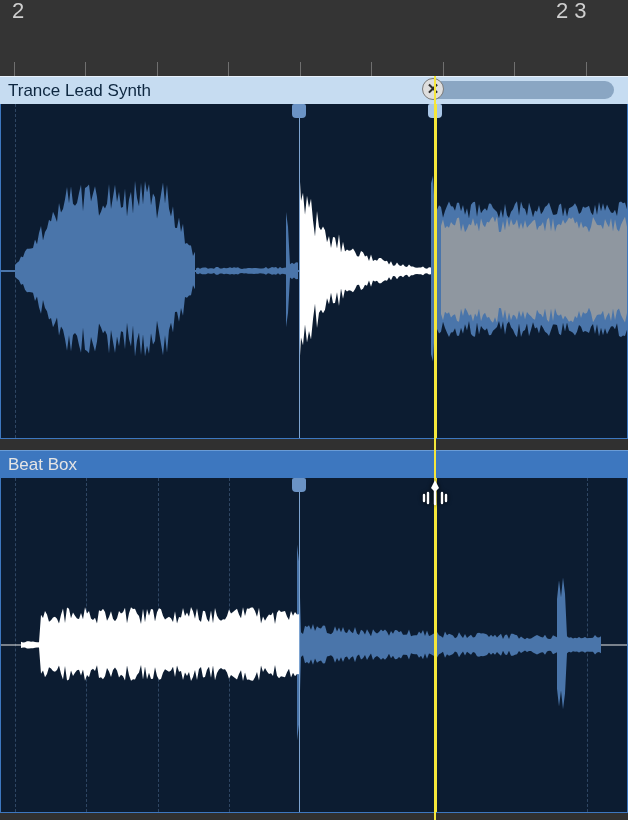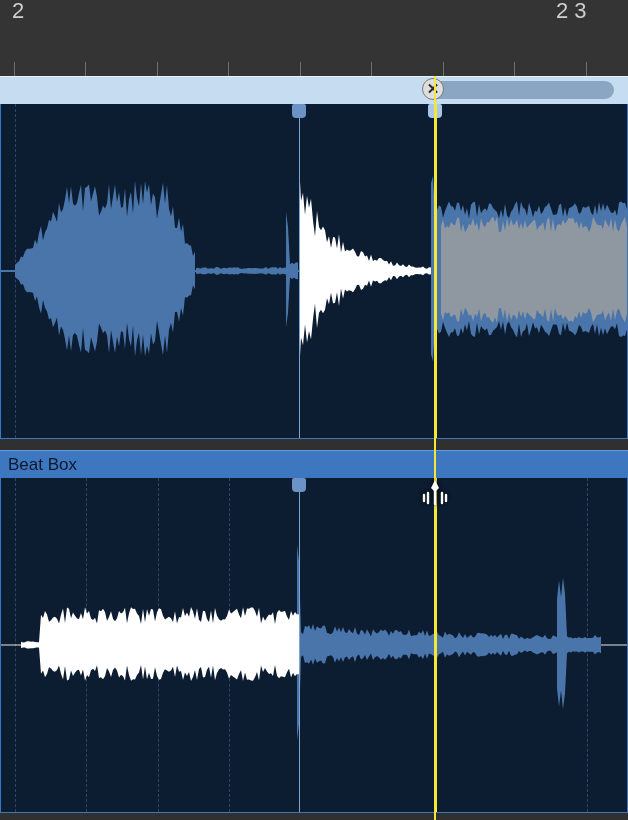--- a/index.html
+++ b/index.html
@@ -4,21 +4,21 @@
 <style>
   html,body{margin:0;padding:0;background:#2e2e2e;font-family:-apple-system,Helvetica,Arial,sans-serif;}
   .root{width:628px;height:820px;position:relative;overflow:hidden;background:#303030;}
   
   .ruler{position:absolute;left:0;right:0;top:0;height:76px;background:#343434;border-bottom:1px solid #000;}
   .ruler .bar-number{position:absolute;top:-2px;font-size:22px;color:#cfcfcf;font-weight:400;}
   .ruler .tick{position:absolute;bottom:0;width:1px;height:14px;background:#6f6f6f;}
   
   .track-head{position:absolute;left:0;right:0;height:28px;font-size:17px;color:#000;padding-left:8px;line-height:27px;box-sizing:border-box;}
   .track-head.light{background:#c6dcf1;border-top:1px solid #e7f1fb;color:#0e2740;}
-  .track-head.blue{background:#3d77bf;border-top:1px solid #6a9cd6;color:#0f172a;}
+  .track-head.blue{background:#3d77bf;border-top:1px solid #6a9cd6;color:#e5e5e5;}
   
   .fade-pill{position:absolute;right:14px;top:4px;height:18px;width:185px;background:#8aa6c3;border-radius:9px;}
   .fade-x{position:absolute;width:22px;height:22px;border-radius:11px;background:#dedede;border:1px solid #7a7a7a;display:flex;align-items:center;justify-content:center;font-weight:700;color:#2c2c2c;font-size:15px;box-sizing:border-box;}
   
   .track-body{position:absolute;left:0;right:0;background:#0c1c31;border:1px solid #3d77bf;border-top:none;box-sizing:border-box;overflow:hidden;}
   .marker-strip{position:absolute;left:0;right:0;top:0;height:14px;}
   .flex-marker{position:absolute;top:0;width:14px;height:14px;background:#6b93c5;border-radius:2px 2px 4px 4px;transform:translateX(-7px);}
   .flex-marker.light{background:#a9c6e6;}
   .flex-line{position:absolute;top:0;bottom:0;width:1px;background:#7ea4d1;}
   .flex-line.light{background:#b9d1ec;}
@@ -42,20 +42,21 @@
       <div class="tick" style="left: 157px;"></div>
       <div class="tick" style="left: 228px;"></div>
       <div class="tick" style="left: 300px;"></div>
       <div class="tick" style="left: 371px;"></div>
       <div class="tick" style="left: 443px;"></div>
       <div class="tick" style="left: 514px;"></div>
       <div class="tick" style="left: 586px;"></div>
     </div>
 
   <div class="track-head light" style="top:76px">
+    <span>Trance Lead Synth</span>
     <div class="fade-pill"></div>
   </div>
   <div class="fade-x" style="top: 78px; left: 422px;" id="fadeX">
     <span>✕</span>
   </div>
 
   <div class="track-body" id="body0" style="top: 104px; height: 335px;">
     <div class="marker-strip"></div>
   <div class="grid-line" style="left: 14px;"></div>
       <svg class="wave" width="628" height="335" style="left: 0px; top: 0px;">

